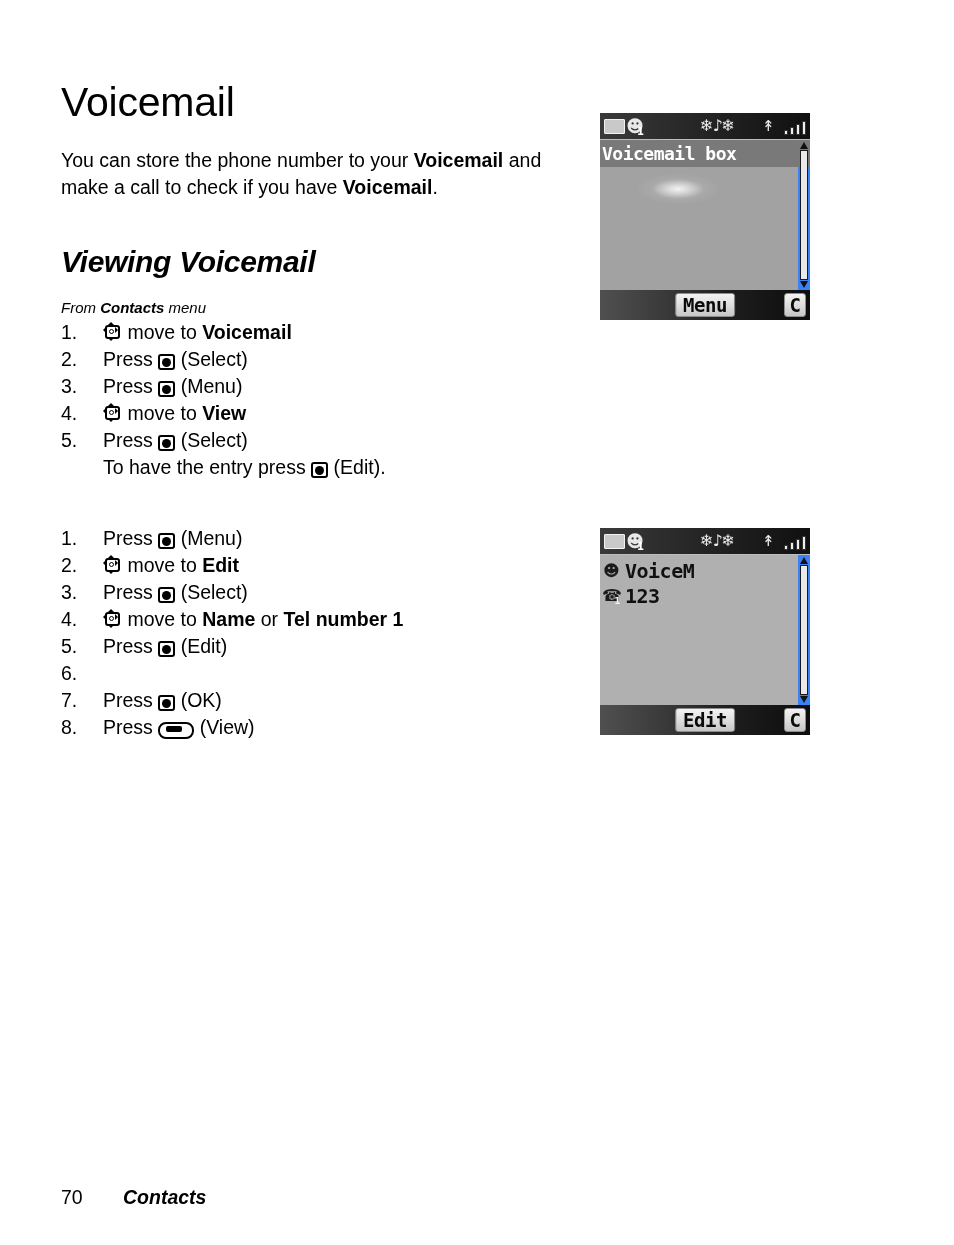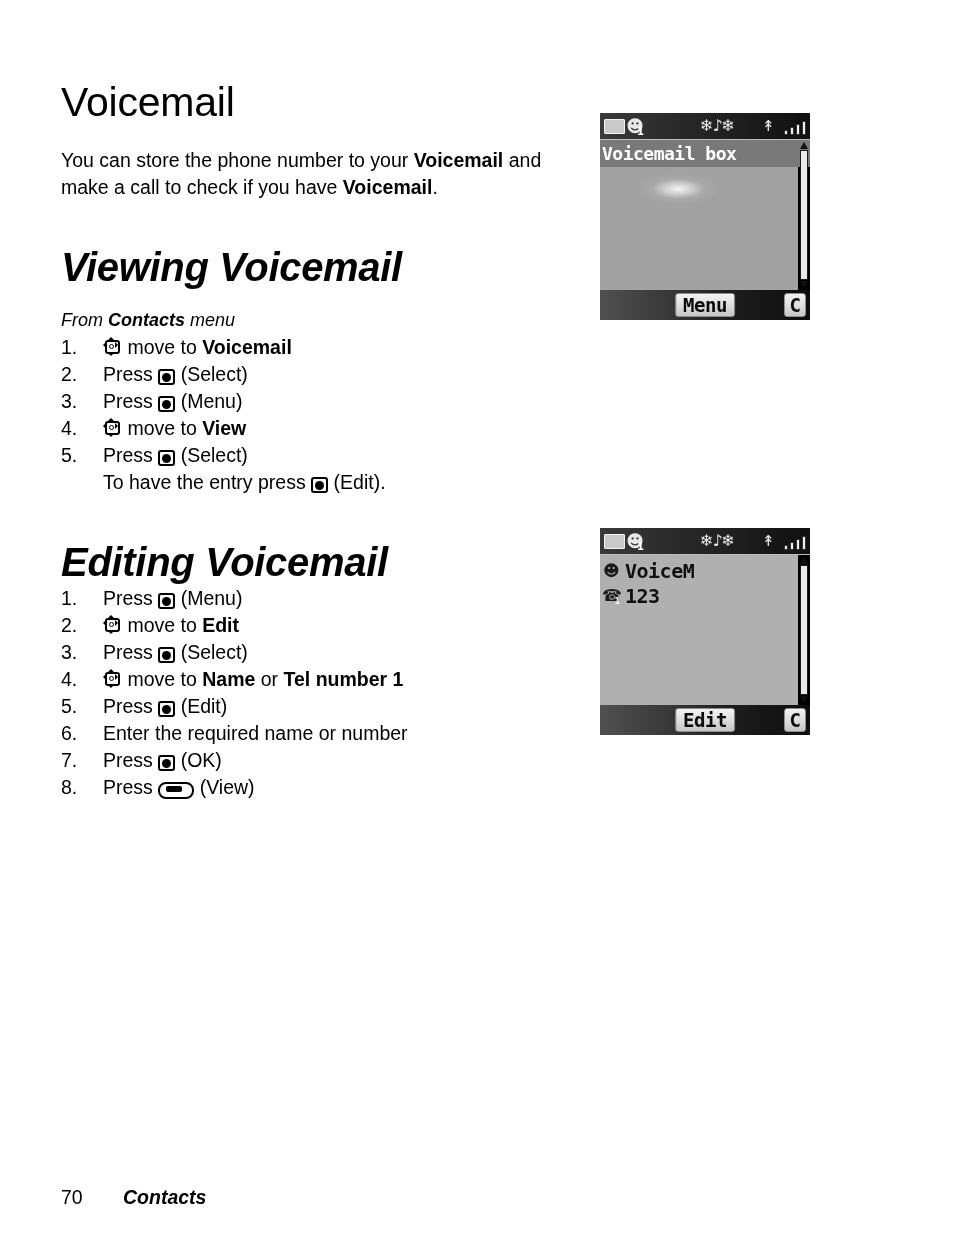--- a/index.html
+++ b/index.html
@@ -40,31 +40,31 @@
 
   p.intro {
     font-size: 19.5px;
     line-height: 27px;
     margin: 0;
     width: 512px;
   }
   p.intro b { font-weight: bold; }
 
   h2.section-title {
-    font-size: 40px;
+    font-size: 30px;
     font-weight: bold;
     font-style: italic;
     margin: 0;
     letter-spacing: -0.3px;
   }
 
   .section { position: relative; }
 
   .from-line {
-    font-size: 18px;
+    font-size: 15px;
     font-style: italic;
     margin: 0 0 3px 0;
   }
   .from-line b { font-weight: bold; font-style: italic; }
 
   ol.steps {
     list-style: none;
     margin: 0;
     padding: 0;
     font-size: 19.5px;
@@ -271,21 +271,21 @@
     display: block;
     width: 4px;
     background: #ededed;
     border: 1px solid #333;
     box-sizing: border-box;
   }
 
   .screen-body {
     position: relative;
     height: 150px;
-    background: #000000;
+    background: #3b82f6;
   }
 
   .screen-titlebar {
     position: relative;
     height: 27px;
     background: #797979;
     color: #ffffff;
     font-size: 18px;
     line-height: 27px;
     font-weight: bold;
@@ -467,21 +467,20 @@
 
         <li>
           <span class="num">5.</span><span>Press </span><span class="key select-key"><span class="body"></span><span class="dot"></span></span><span> (Select)</span>
         </li>
       </ol>
 
       <div class="substep"><span>To have the entry press </span><span class="key select-key"><span class="body"></span><span class="dot"></span></span><span> (Edit).</span></div>
     </div>
 
     <div class="section" style="margin-top:44px;">
-      <h2 class="section-title">Editing Voicemail</h2>
 
 
       <ol class="steps">
 
         <li>
           <span class="num">1.</span><span>Press </span><span class="key select-key"><span class="body"></span><span class="dot"></span></span><span> (Menu)</span>
         </li>
 
         <li>
           <span class="num">2.</span><span class="key nav-key"><span class="body"></span><span class="ring"></span><span class="ar up"></span><span class="ar dn"></span><span class="ar lf"></span><span class="ar rt"></span></span><span> move to </span><b>Edit</b>
@@ -493,21 +492,21 @@
 
         <li>
           <span class="num">4.</span><span class="key nav-key"><span class="body"></span><span class="ring"></span><span class="ar up"></span><span class="ar dn"></span><span class="ar lf"></span><span class="ar rt"></span></span><span> move to </span><b>Name</b><span> or </span><b>Tel number 1</b>
         </li>
 
         <li>
           <span class="num">5.</span><span>Press </span><span class="key select-key"><span class="body"></span><span class="dot"></span></span><span> (Edit)</span>
         </li>
 
         <li>
-          <span class="num">6.</span><span>Enter the required name or number</span>
+          <span class="num">6.</span>
         </li>
 
         <li>
           <span class="num">7.</span><span>Press </span><span class="key select-key"><span class="body"></span><span class="dot"></span></span><span> (OK)</span>
         </li>
 
         <li>
           <span class="num">8.</span><span>Press </span><span class="key soft-key"><span class="body"></span><span class="inner"></span></span><span> (View)</span>
         </li>
       </ol>

